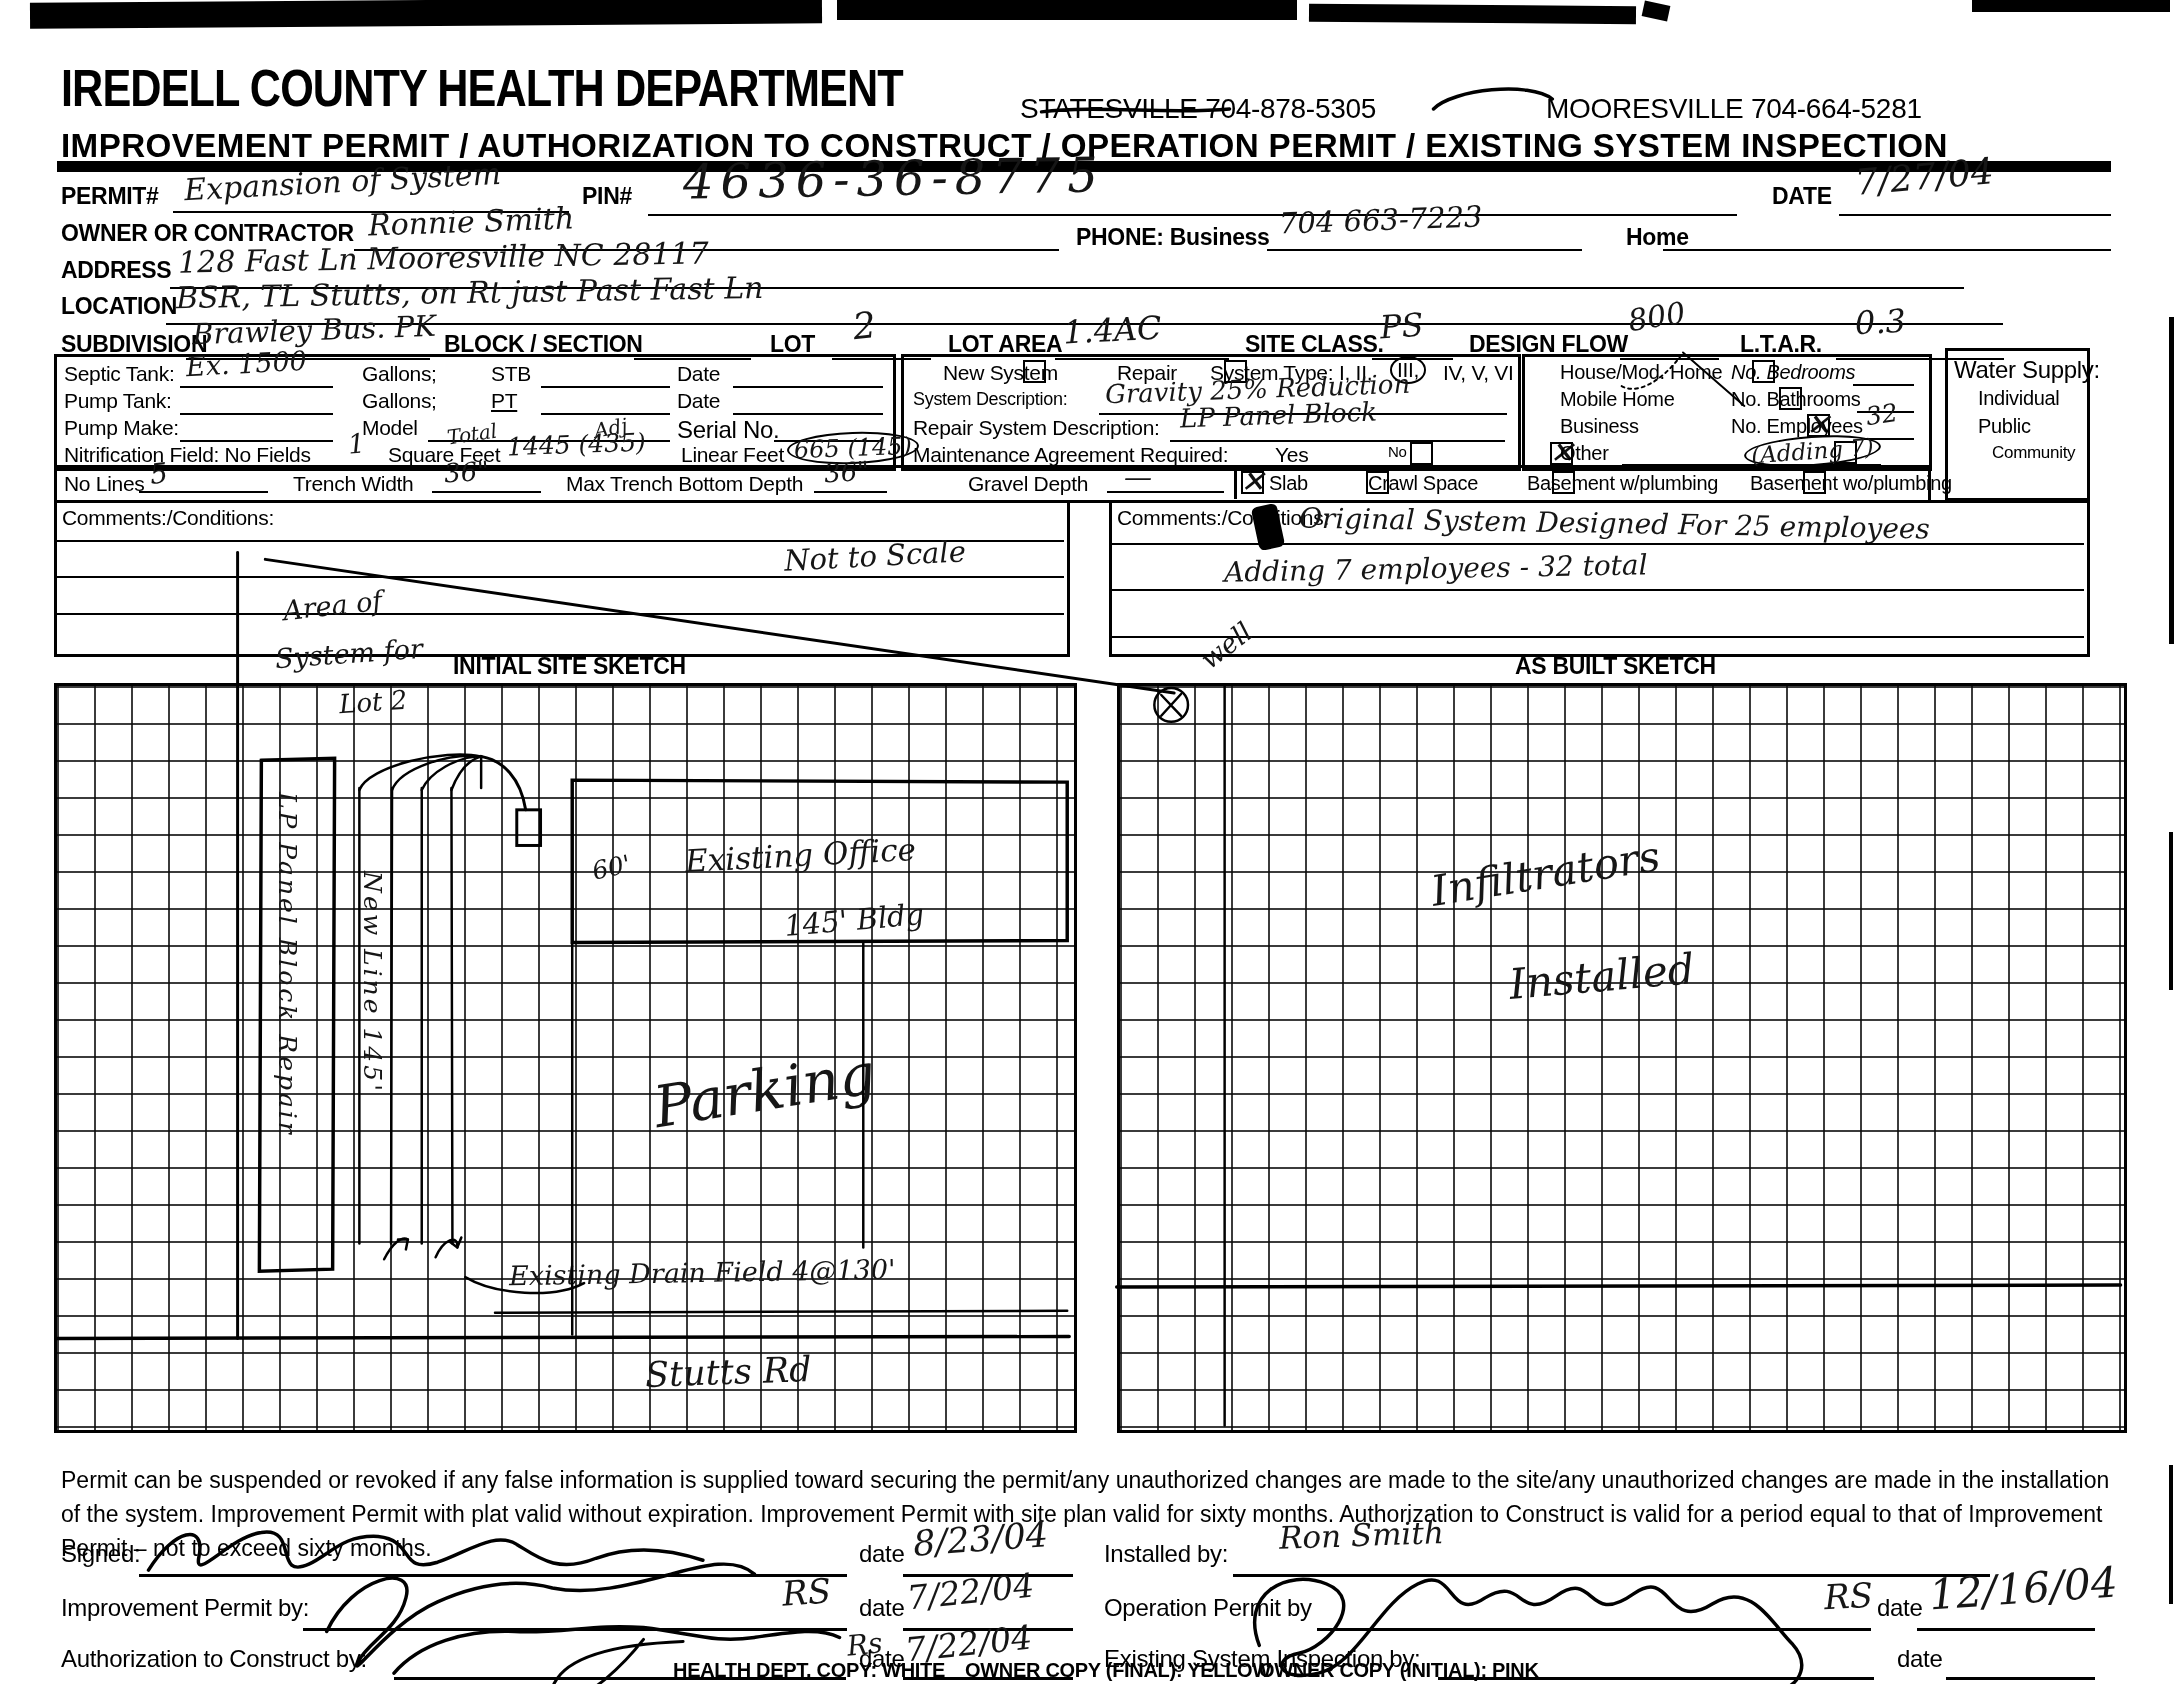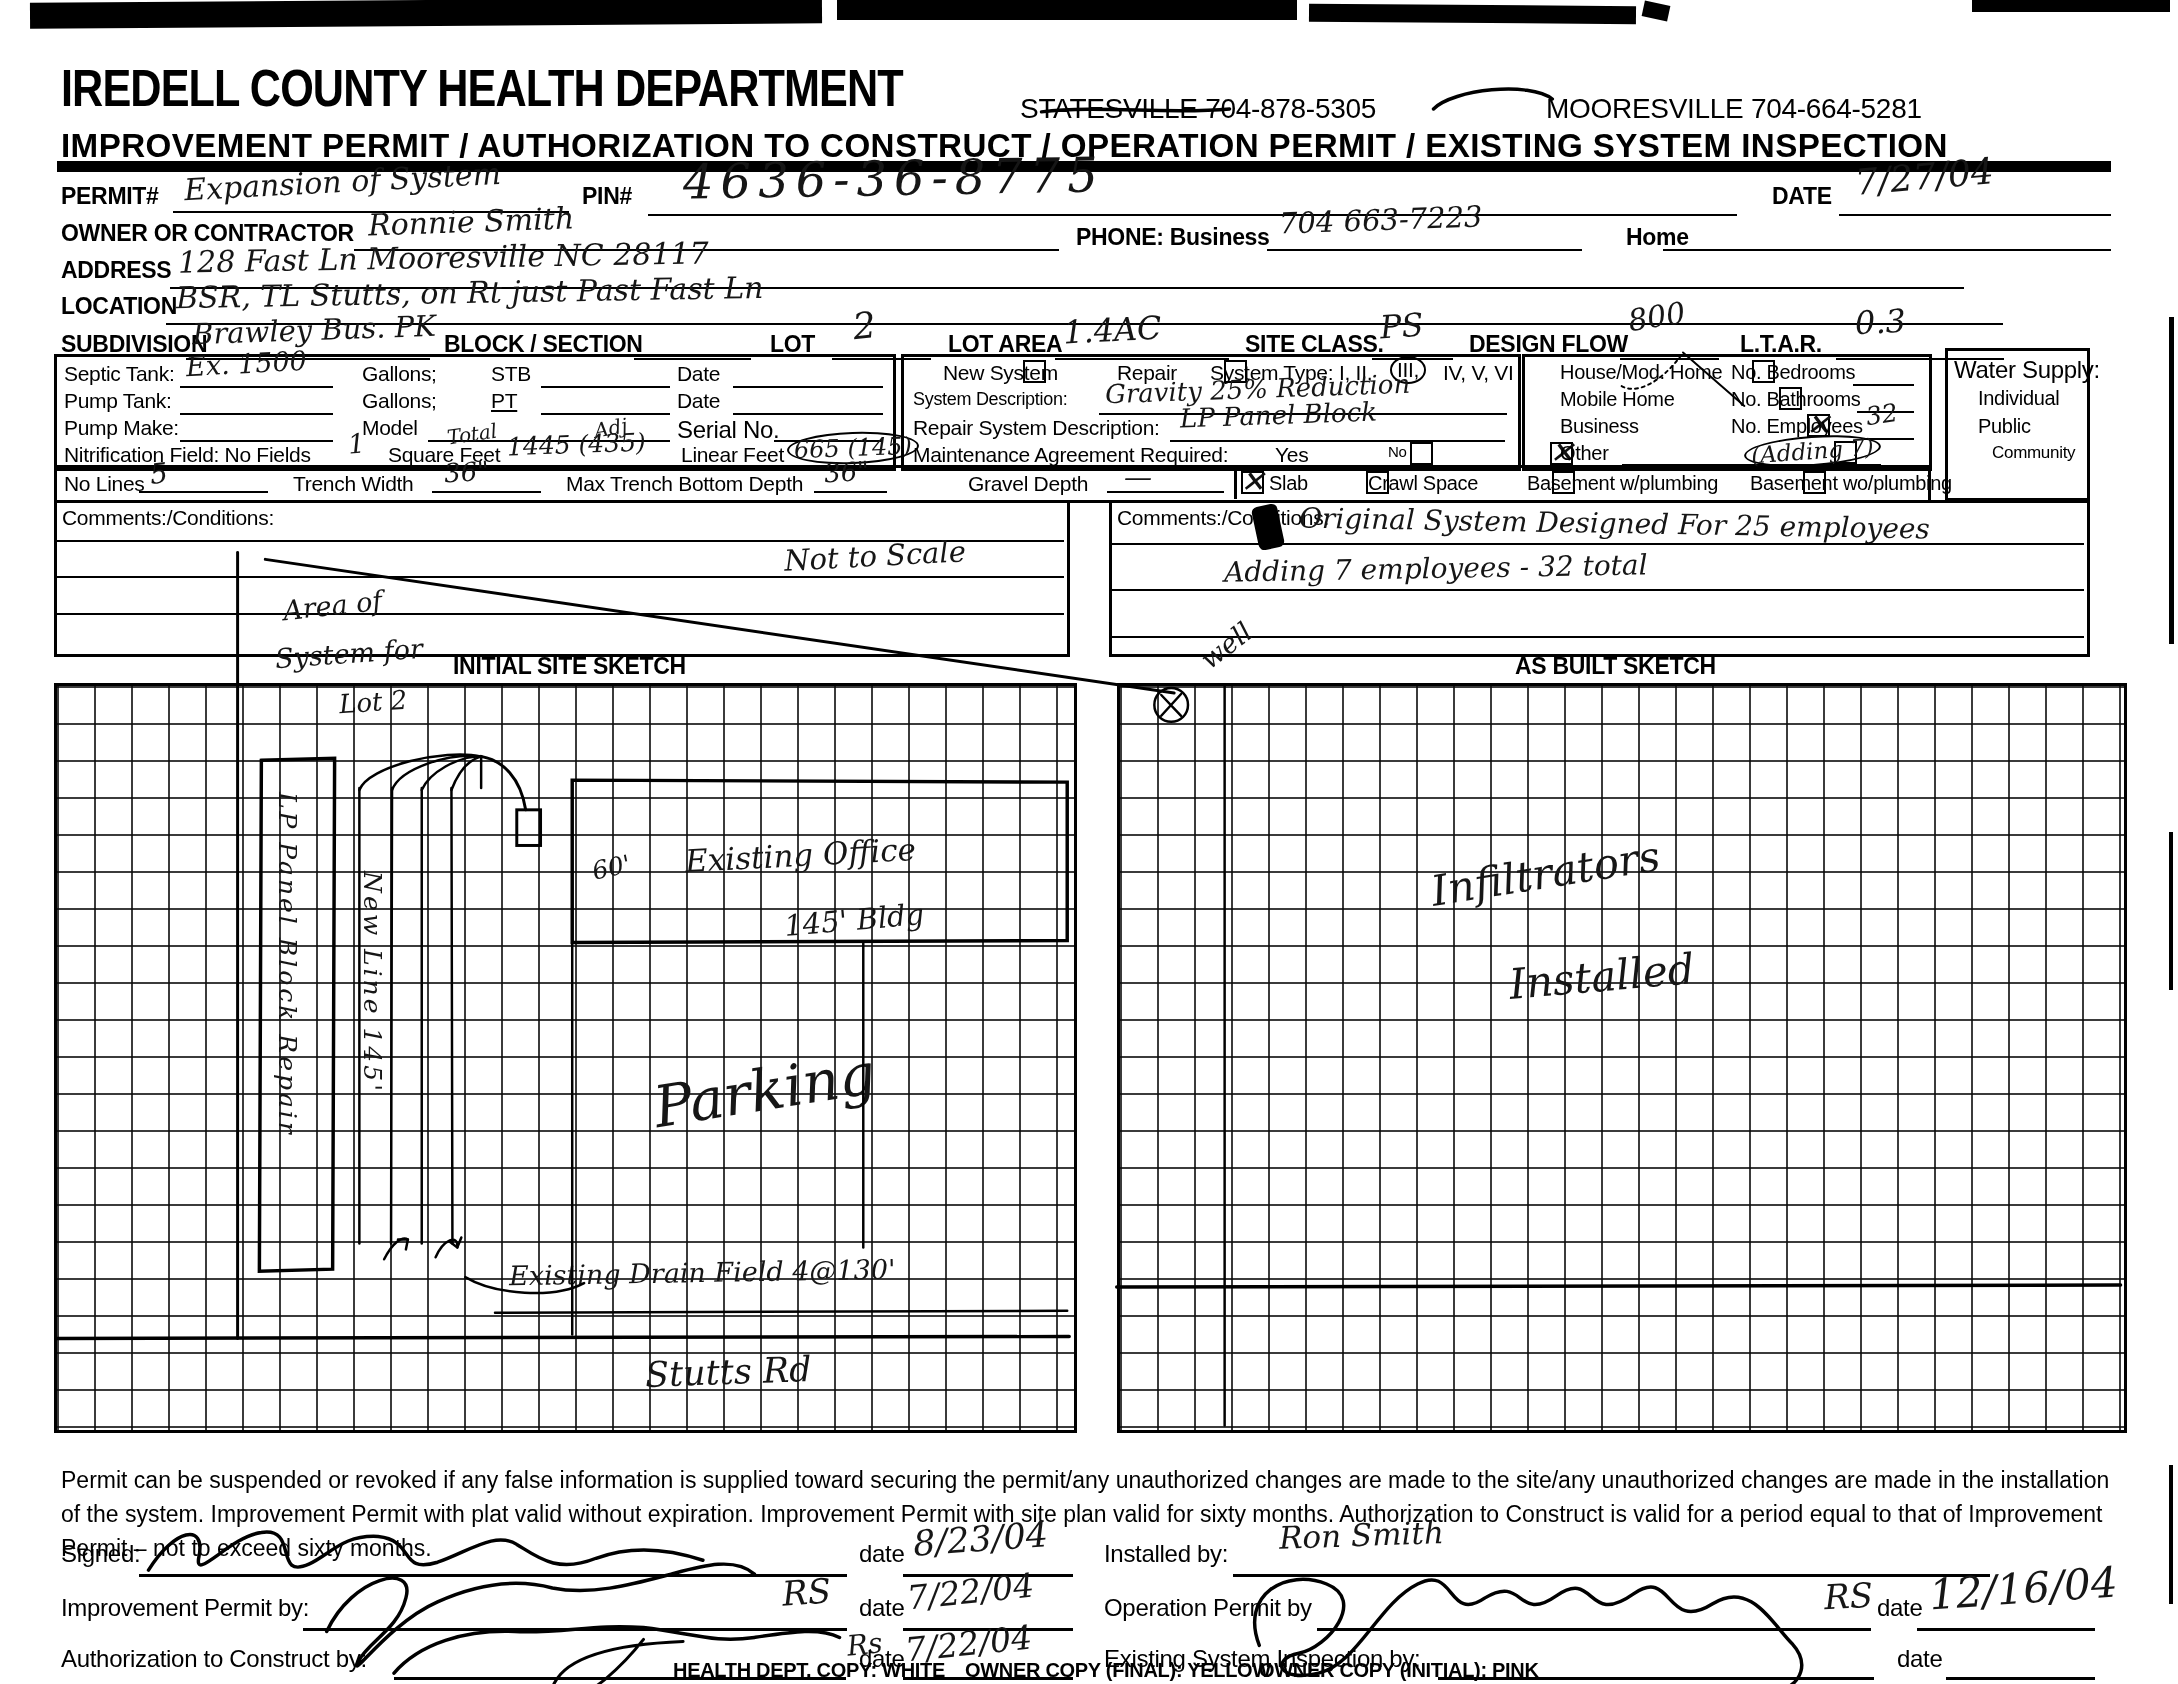--- a/index.html
+++ b/index.html
@@ -177,21 +177,21 @@
   <div class="abs rlbl" style="left:913px;top:443px;font-size:21px;">Maintenance Agreement Required:</div>
   <span class="abs cb" style="left:1245px;top:442px;"><span class="mk"></span></span>
   <div class="abs rlbl" style="left:1275px;top:443px;font-size:21px;">Yes</div>
   <span class="abs cb" style="left:1358px;top:442px;"><span class="mk">✕</span></span>
   <div class="abs rlbl" style="left:1388px;top:443px;font-size:15px;">No</div>
 
   
   <div class="bx" style="left:1522px;top:354px;width:404px;height:111px;"></div>
   <span class="abs cb" style="left:1532px;top:360px;"><span class="mk"></span></span>
   <div class="abs rlbl" style="left:1560px;top:361px;font-size:20px;">House/Mod. Home</div>
-  <div class="abs rlbl" style="left:1731px;top:361px;font-size:20px;">No. Bedrooms</div>
+  <div class="abs rlbl" style="left:1731px;top:361px;font-size:20px;font-style:italic;">No. Bedrooms</div>
   <div class="ln" style="left:1853px;top:384px;width:61px;"></div>
   <span class="abs cb" style="left:1532px;top:387px;"><span class="mk"></span></span>
   <div class="abs rlbl" style="left:1560px;top:388px;font-size:20px;">Mobile Home</div>
   <div class="abs rlbl" style="left:1731px;top:388px;font-size:20px;">No. Bathrooms</div>
   <div class="ln" style="left:1857px;top:411px;width:57px;"></div>
   <span class="abs cb" style="left:1532px;top:414px;"><span class="mk">✕</span></span>
   <div class="abs rlbl" style="left:1560px;top:415px;font-size:20px;">Business</div>
   <div class="abs rlbl" style="left:1731px;top:415px;font-size:20px;">No. Employees</div>
   <div class="abs hw" style="left:1866px;top:400px;font-size:25px;transform:rotate(-8deg);">32</div>
   <div class="ln" style="left:1861px;top:438px;width:53px;"></div>

